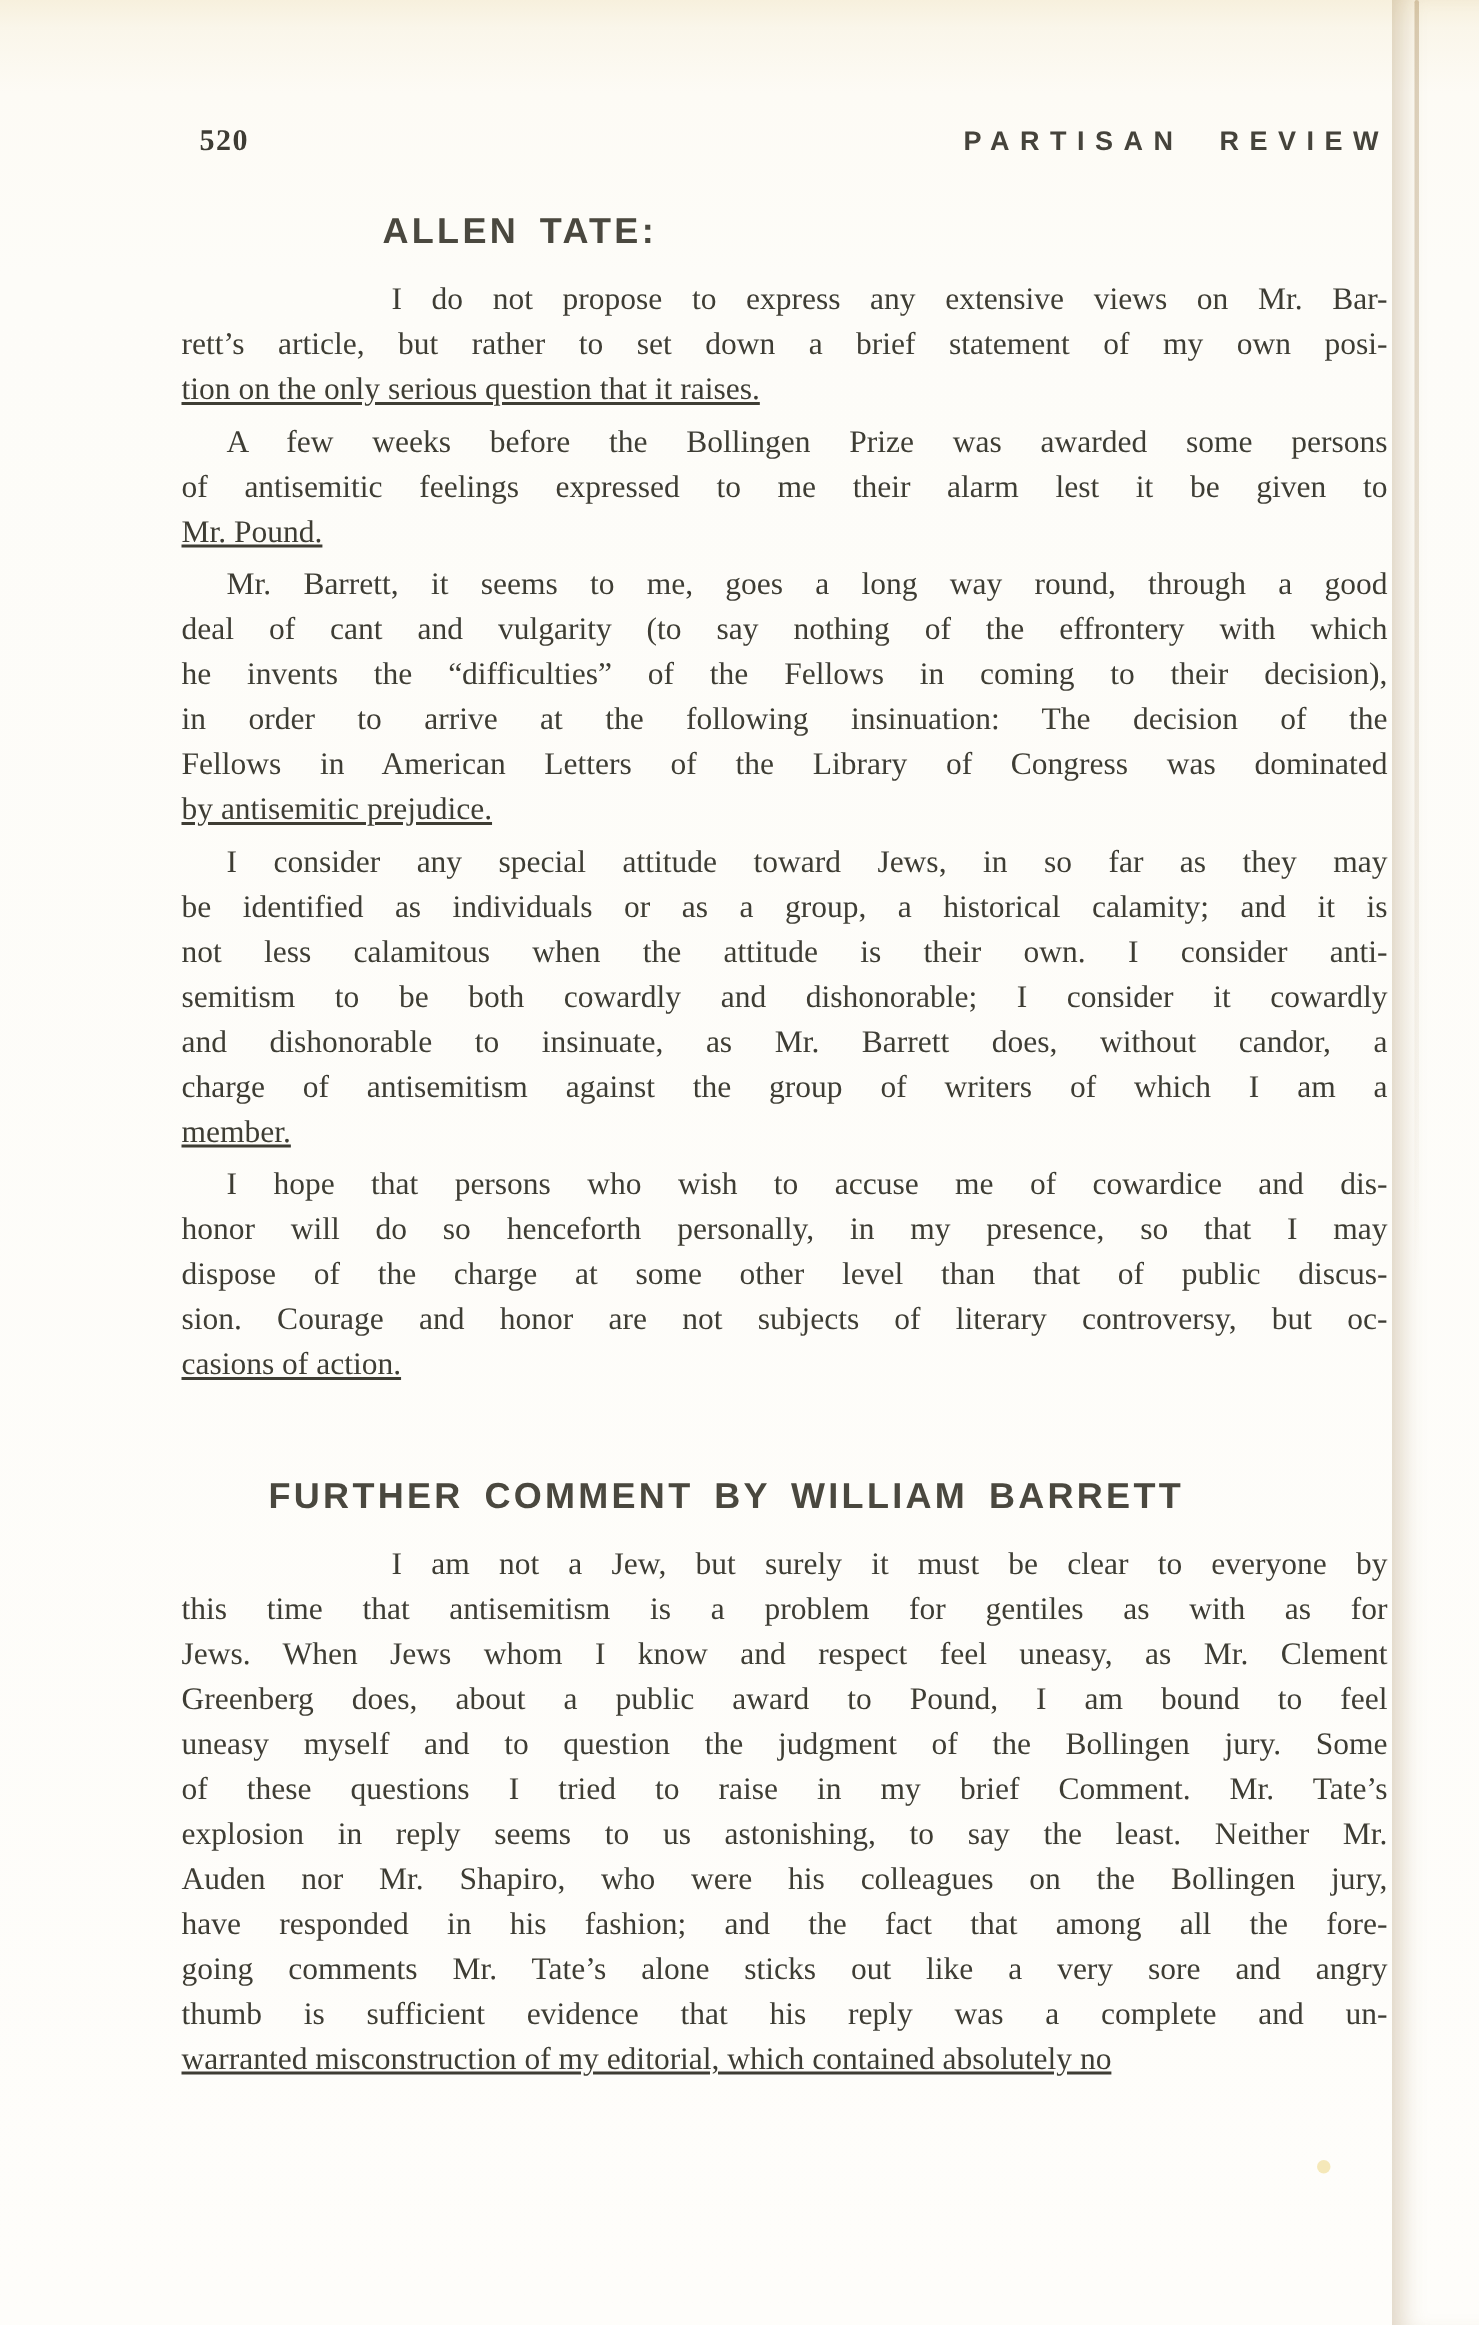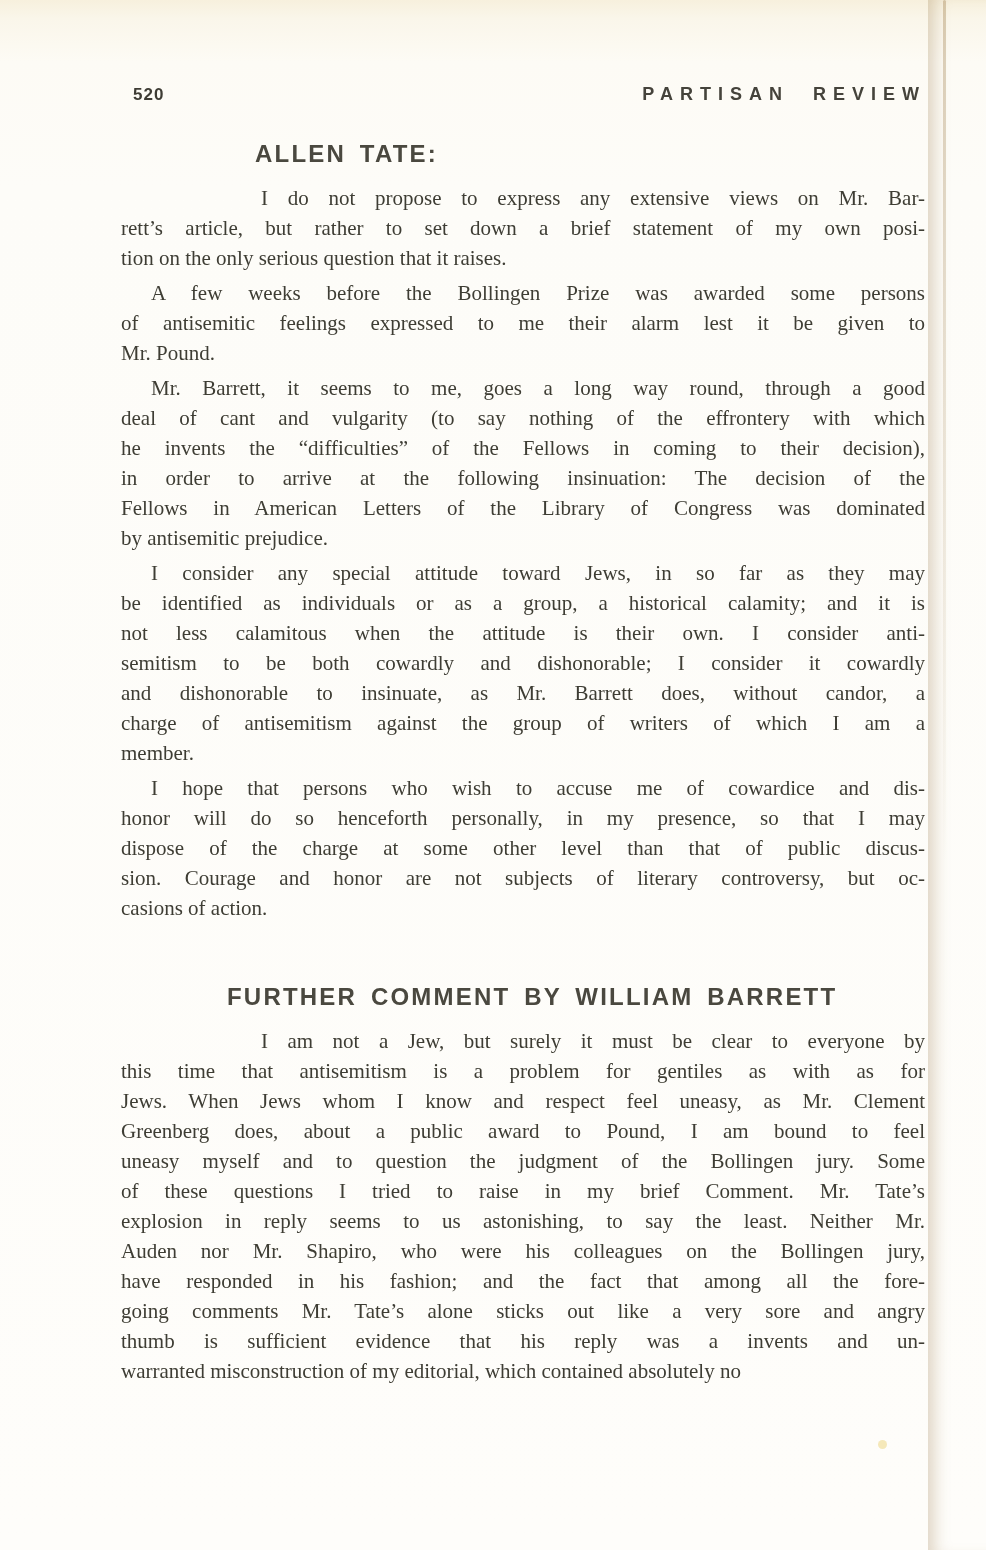--- a/index.html
+++ b/index.html
@@ -38,22 +38,22 @@
     position: absolute; left: 878px; top: 1440px;
     width: 9px; height: 9px; border-radius: 50%;
     background: #f3e4ad; opacity: 0.85;
   }
 
   .running-head {
     display: flex; justify-content: space-between; align-items: baseline;
     padding: 60px 60px 0 133px;
   }
   .page-number {
-    font-family: Liberation Sans, sans-serif;
-    font-weight: 700; font-size: 17px;
+    font-family: Liberation Serif, serif;
+    font-weight: 700; font-size: 20px;
     letter-spacing: 1px; color: #3e3c34;
   }
   .journal-title {
     font-family: "Liberation Sans", sans-serif;
     font-weight: 700; font-size: 18px;
     letter-spacing: 7px; word-spacing: 12px;
     color: #45433b;
     margin-top: 24px;
   }
 
@@ -63,29 +63,29 @@
     font-size: 21px;
     color: #3e3d34;
   }
   .section-heading {
     font-family: "Liberation Sans", sans-serif;
     font-weight: 700; font-size: 24px;
     letter-spacing: 2.2px; word-spacing: 5px;
     color: #4a483f;
   }
   .heading-0 { margin: 35px 0 15px 134px; }
-  .heading-1 { margin: 60px 0 15px 106px; }
+  .heading-1 { margin: 60px 0 15px 58px; }
 
   .para { margin: 0 0 5px 0; }
   .line {
     line-height: 30px;
     text-align: justify;
     text-align-last: justify;
   }
-  .line.last { text-align-last: auto; }
+  .line.last { text-align-last: auto; text-decoration: underline; }
   .para.indent-small .line:first-child { text-indent: 30px; }
   .para.indent-large .line:first-child { text-indent: 140px; }
 </style>
 </head>
 <body>
 
 <div class="page">
 
   <div class="page-edge"></div>
   <div class="page-edge-crease"></div>
@@ -142,19 +142,19 @@
           <div class="line">I am not a Jew, but surely it must be clear to everyone by</div>
           <div class="line">this time that antisemitism is a problem for gentiles as with as for</div>
           <div class="line">Jews. When Jews whom I know and respect feel uneasy, as Mr. Clement</div>
           <div class="line">Greenberg does, about a public award to Pound, I am bound to feel</div>
           <div class="line">uneasy myself and to question the judgment of the Bollingen jury. Some</div>
           <div class="line">of these questions I tried to raise in my brief Comment. Mr. Tate’s</div>
           <div class="line">explosion in reply seems to us astonishing, to say the least. Neither Mr.</div>
           <div class="line">Auden nor Mr. Shapiro, who were his colleagues on the Bollingen jury,</div>
           <div class="line">have responded in his fashion; and the fact that among all the fore-</div>
           <div class="line">going comments Mr. Tate’s alone sticks out like a very sore and angry</div>
-          <div class="line">thumb is sufficient evidence that his reply was a invents and un-</div>
+          <div class="line">thumb is sufficient evidence that his reply was a complete and un-</div>
           <div class="line last">warranted misconstruction of my editorial, which contained absolutely no</div>
         </div>
       </div>
 
   </div>
 </div>
 
 </body></html>

